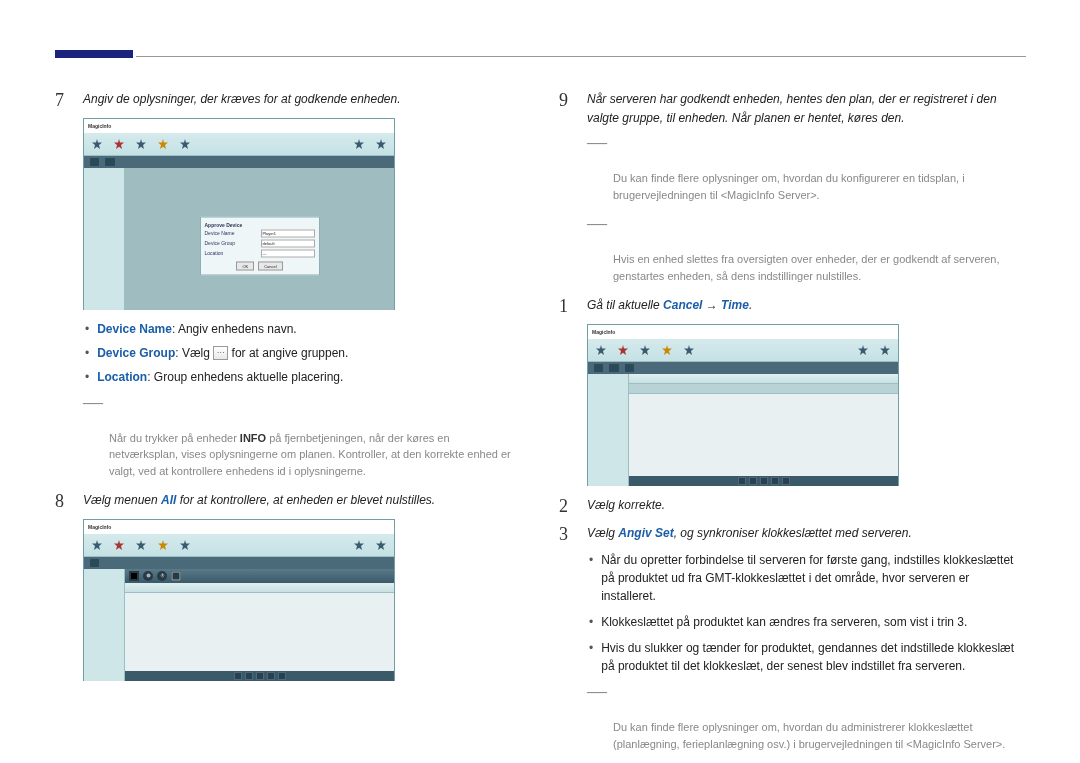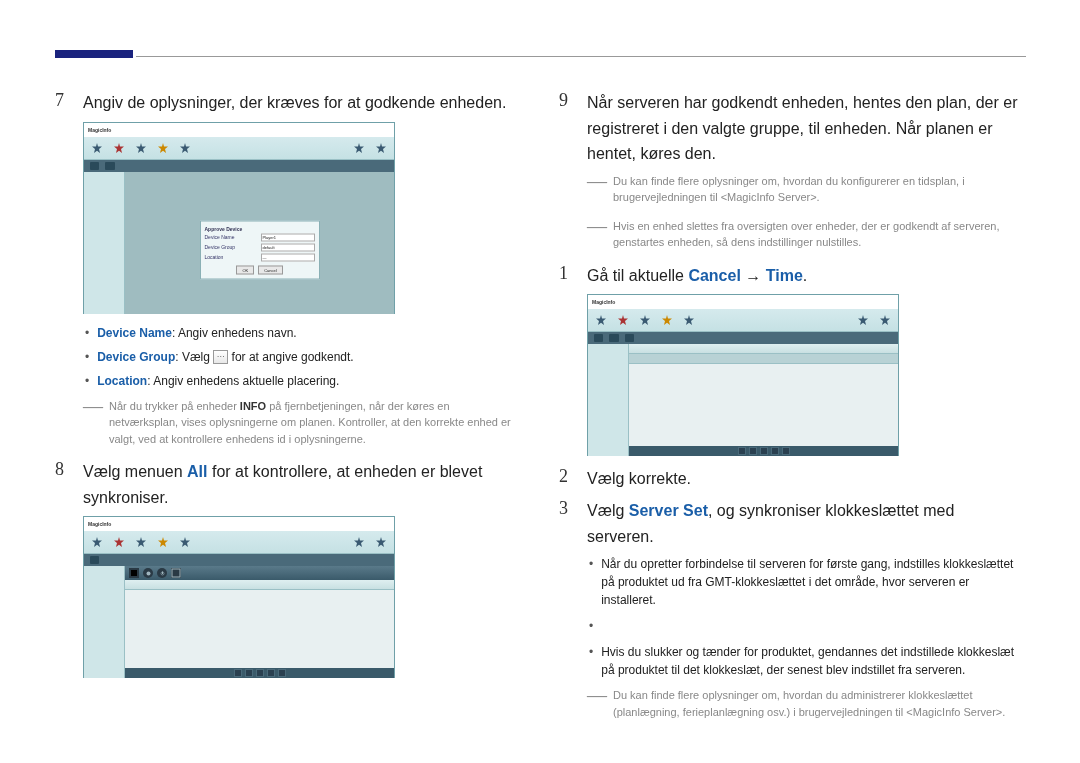--- a/index.html
+++ b/index.html
@@ -49,22 +49,23 @@
   .num {
     font-family: Georgia, "Times New Roman", serif;
     font-size: 18px;
     color: #333;
     width: 14px;
     flex-shrink: 0;
     line-height: 1.2;
   }
   .numbody {
     flex: 1;
-    font-size: 16px;
+    font-size: 12px;
     line-height: 1.6;
+    font-style: italic;
   }
   .bold-blue { color: #1a5ea8; font-weight: bold; }
   .screenshot {
     width: 310px;
     margin: 6px 0 10px 0;
     border: 1px solid #6fa0a8;
     background: #bcdbdc;
   }
   .screenshot.sm { height: 190px; }
   .screenshot.lg { height: 160px; }
@@ -170,21 +171,21 @@
   .icon-box::after { content:"⋯"; }
 
   .dash-note {
     display:flex; gap:6px;
     font-size:11px; color:#888;
     margin: 4px 0 12px 30px;
     line-height:1.5;
   }
   .dash-note.wide { margin-left: 28px; }
   .dash-note .dash { font-family: Georgia, serif; font-size:20px; line-height:0.8; flex-shrink:0;}
-  .dash-body { flex:1; }
+  .dash-body { flex:1;margin-top:36px; }
   .dash-body .boldk { font-weight:bold; color:#333; }
 
   .section-title {
     display:inline-block;
     background:#f2e6b3;
     color:#1a3a6a;
     font-weight:500;
     font-size:17px;
     padding:4px 6px;
     margin: 6px 0 10px 0;
@@ -277,36 +278,36 @@
       </div>
     </div>
 
     <div class="bullet-list">
       <div class="bullet-row">
         <span class="dot">•</span>
         <div class="bullet-body"><span class="bold-blue">Device Name</span><span>: Angiv enhedens navn.</span></div>
       </div>
       <div class="bullet-row">
         <span class="dot">•</span>
-        <div class="bullet-body"><span class="bold-blue">Device Group</span><span>: Vælg </span><span class="icon-box"></span><span> for at angive godkendt.</span></div>
+        <div class="bullet-body"><span class="bold-blue">Device Group</span><span>: Vælg </span><span class="icon-box"></span><span> for at angive gruppen.</span></div>
       </div>
       <div class="bullet-row">
         <span class="dot">•</span>
-        <div class="bullet-body"><span class="bold-blue">Location</span><span>: Angiv enhedens aktuelle placering.</span></div>
+        <div class="bullet-body"><span class="bold-blue">Location</span><span>: Group enhedens aktuelle placering.</span></div>
       </div>
     </div>
 
     <div class="dash-note wide">
       <span class="dash">―</span>
       <div class="dash-body"><span>Når du trykker på enheder </span><span class="boldk">INFO</span><span> på fjernbetjeningen, når der køres en netværksplan, vises oplysningerne om planen. Kontroller, at den korrekte enhed er valgt, ved at kontrollere enhedens id i oplysningerne.</span></div>
     </div>
 
     <div class="numrow">
       <div class="num">8</div>
-      <div class="numbody"><span>Vælg menuen </span><span class="bold-blue">All</span><span> for at kontrollere, at enheden er blevet synkroniser.</span></div>
+      <div class="numbody"><span>Vælg menuen </span><span class="bold-blue">All</span><span> for at kontrollere, at enheden er blevet nulstilles.</span></div>
     </div>
 
     <div style="margin-left:28px;">
       <div class="screenshot lg">
         <div class="ss-logo">
             <span class="ss-logo-text">MagicInfo</span>
           </div>
         <div class="ss-starbar">
           <svg class="star" viewBox="0 0 10 10">
               <polygon points="5,0 6,3.5 10,3.5 7,6 8,10 5,7.8 2,10 3,6 0,3.5 4,3.5" fill="currentColor"></polygon>
@@ -460,30 +461,31 @@
       </div>
     </div>
 
     <div class="numrow">
       <div class="num">2</div>
       <div class="numbody">Vælg korrekte.</div>
     </div>
 
     <div class="numrow">
       <div class="num">3</div>
-      <div class="numbody"><span>Vælg </span><span class="bold-blue">Server Set</span><span>, og synkroniser klokkeslættet med serveren.</span></div>
+      <div class="numbody"><span>Vælg </span><span class="bold-blue">Angiv Set</span><span>, og synkroniser klokkeslættet med serveren.</span></div>
     </div>
 
     <div class="indent-bullets">
       <div class="ib-row">
           <span class="dot">•</span>
           <span>Når du opretter forbindelse til serveren for første gang, indstilles klokkeslættet på produktet ud fra GMT-klokkeslættet i det område, hvor serveren er installeret.</span>
         </div>
       <div class="ib-row">
           <span class="dot">•</span>
+          <span>Klokkeslættet på produktet kan ændres fra serveren, som vist i trin 3.</span>
         </div>
       <div class="ib-row">
           <span class="dot">•</span>
           <span>Hvis du slukker og tænder for produktet, gendannes det indstillede klokkeslæt på produktet til det klokkeslæt, der senest blev indstillet fra serveren.</span>
         </div>
     </div>
 
     <div class="dash-note wide">
       <span class="dash">―</span>
       <div class="dash-body">Du kan finde flere oplysninger om, hvordan du administrerer klokkeslættet (planlægning, ferieplanlægning osv.) i brugervejledningen til &lt;MagicInfo Server&gt;.</div>

